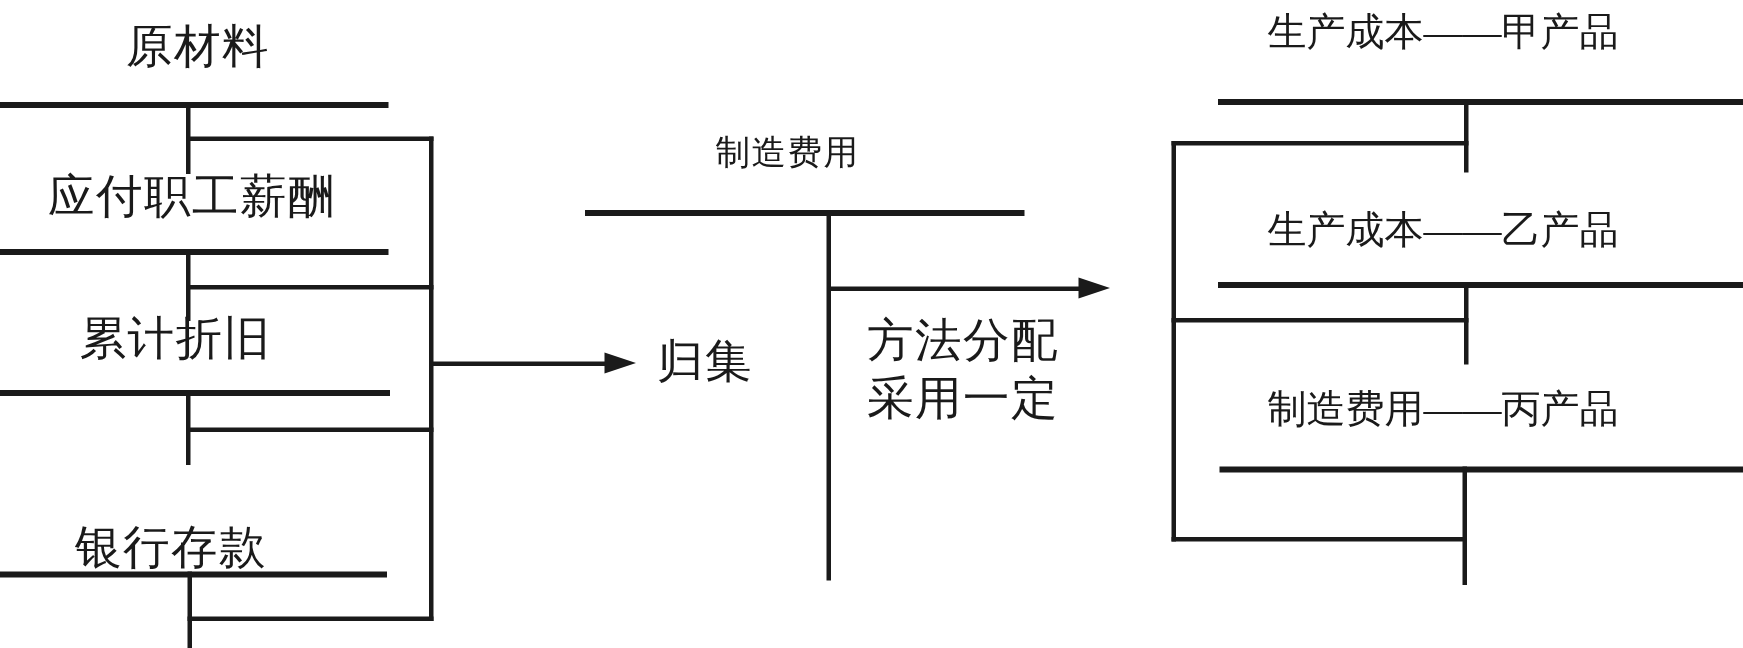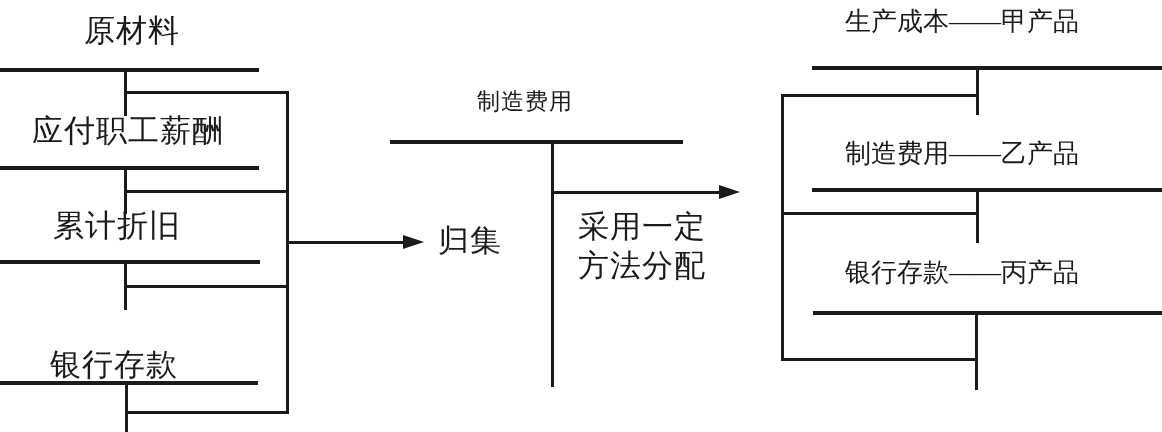--- a/index.html
+++ b/index.html
@@ -82,41 +82,41 @@
   <div>
     <span class="label label-lg" style="left:477px; top:89px;">制造费用</span>
     <div class="hline" style="left:390px; top:140px; width:293px; height:4px;"></div>
     <div class="vline" style="left:551px; top:140px; width:3px; height:247px;"></div>
   </div>
 
   <div>
     <div class="hline" style="left:553px; top:191px; width:167px; height:3px;"></div>
     <div class="arrowhead" style="left:719px; top:185px;"></div>
     <div class="label multiline" style="left:578px; top:207px;">
+      <div>方法分配</div>
       <div>采用一定</div>
-      <div>方法分配</div>
     </div>
   </div>
 
   <div class="vline" style="left:781px; top:94px; width:3px; height:267px;"></div>
 
   <div>
     <span class="label label-rt" style="left:845px; top:8px;">生产成本——甲产品</span>
     <div class="hline" style="left:812px; top:66px; width:350px; height:4px;"></div>
     <div class="vline" style="left:976px; top:66px; width:3px; height:49px;"></div>
     <div class="hline" style="left:781px; top:94px; width:198px; height:3px;"></div>
   </div>
 
   <div>
-    <span class="label label-rt" style="left:845px; top:140px;">制造费用——乙产品</span>
+    <span class="label label-rt" style="left:845px; top:140px;">生产成本——乙产品</span>
     <div class="hline" style="left:812px; top:188px; width:350px; height:4px;"></div>
     <div class="vline" style="left:976px; top:188px; width:3px; height:55px;"></div>
     <div class="hline" style="left:781px; top:212px; width:198px; height:3px;"></div>
   </div>
 
   <div>
-    <span class="label label-rt" style="left:845px; top:259px;">银行存款——丙产品</span>
+    <span class="label label-rt" style="left:845px; top:259px;">制造费用——丙产品</span>
     <div class="hline" style="left:813px; top:311px; width:349px; height:4px;"></div>
     <div class="vline" style="left:975px; top:311px; width:3px; height:79px;"></div>
     <div class="hline" style="left:781px; top:358px; width:197px; height:3px;"></div>
   </div>
 
 </div>
 
 </body></html>

